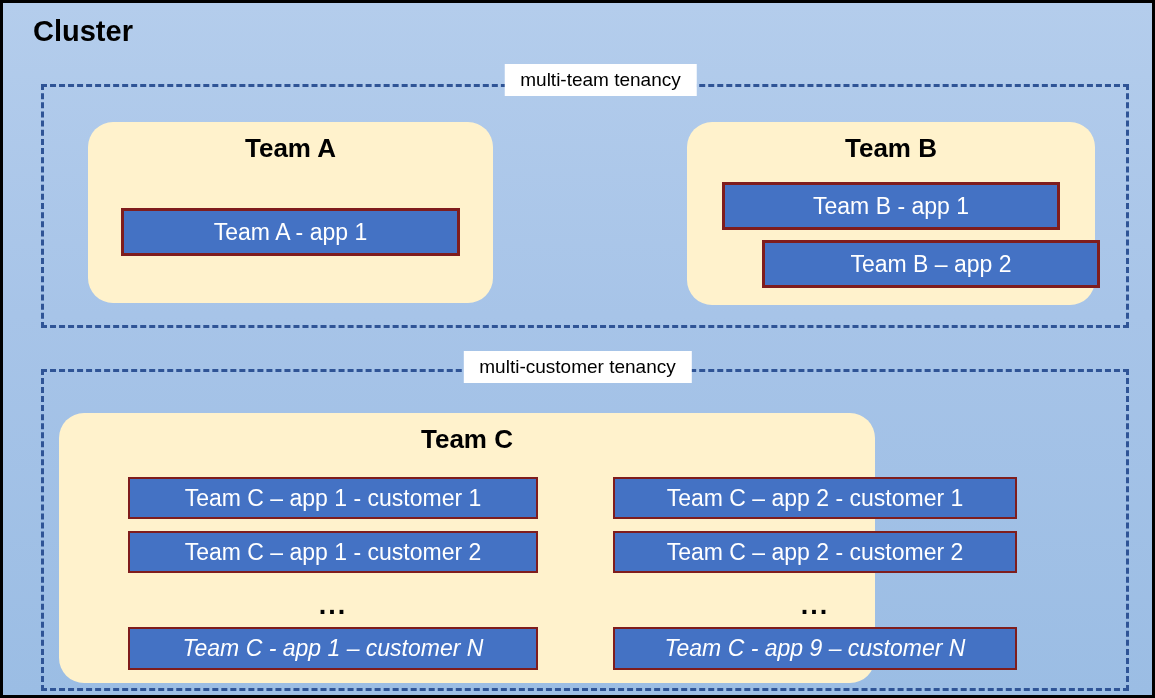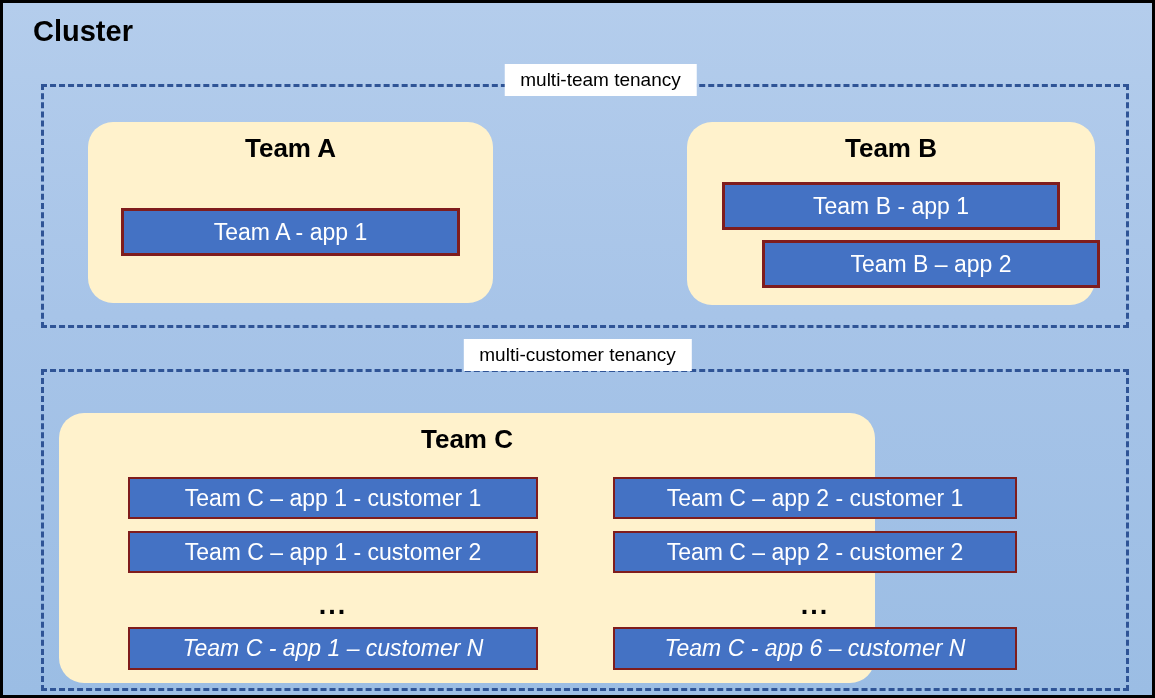--- a/index.html
+++ b/index.html
@@ -28,21 +28,21 @@
   }
   .tenancy-box.box1 { left: 38px; top: 81px; width: 1088px; height: 244px; }
   .tenancy-box.box2 { left: 38px; top: 366px; width: 1088px; height: 322px; }
   .tenancy-label {
     position: absolute; left: 50%; transform: translateX(-50%);
     background: #FFFFFF; color: #000000;
     font-size: 19px; padding: 5px 16px; white-space: nowrap;
     z-index: 3;
   }
   .tenancy-label.label1 { top: 61px; margin-left: 23px; }
-  .tenancy-label.label2 { top: 336px; }
+  .tenancy-label.label2 { top: 348px; }
   .team {
     position: absolute;
     background: #FFF2CC;
     z-index: 2;
     border-radius: 25px;
   }
   .team-a { left: 85px; top: 119px; width: 405px; height: 181px; }
   .team-b { left: 684px; top: 119px; width: 408px; height: 183px; }
   .team-c { left: 56px; top: 410px; width: 816px; height: 270px; }
   .team-title {
@@ -111,17 +111,17 @@
       <div class="app-box">Team C – app 1 - customer 1</div>
       <div class="app-box">Team C – app 1 - customer 2</div>
       <div class="ellipsis-row">...</div>
       <div class="app-box last">Team C - app 1 – customer N</div>
     </div>
 
     <div class="tc-col col2">
       <div class="app-box">Team C – app 2 - customer 1</div>
       <div class="app-box">Team C – app 2 - customer 2</div>
       <div class="ellipsis-row">...</div>
-      <div class="app-box last">Team C - app 6 – customer N</div>
+      <div class="app-box last">Team C - app 9 – customer N</div>
     </div>
   </div>
 
 </div>
 
 </body></html>

